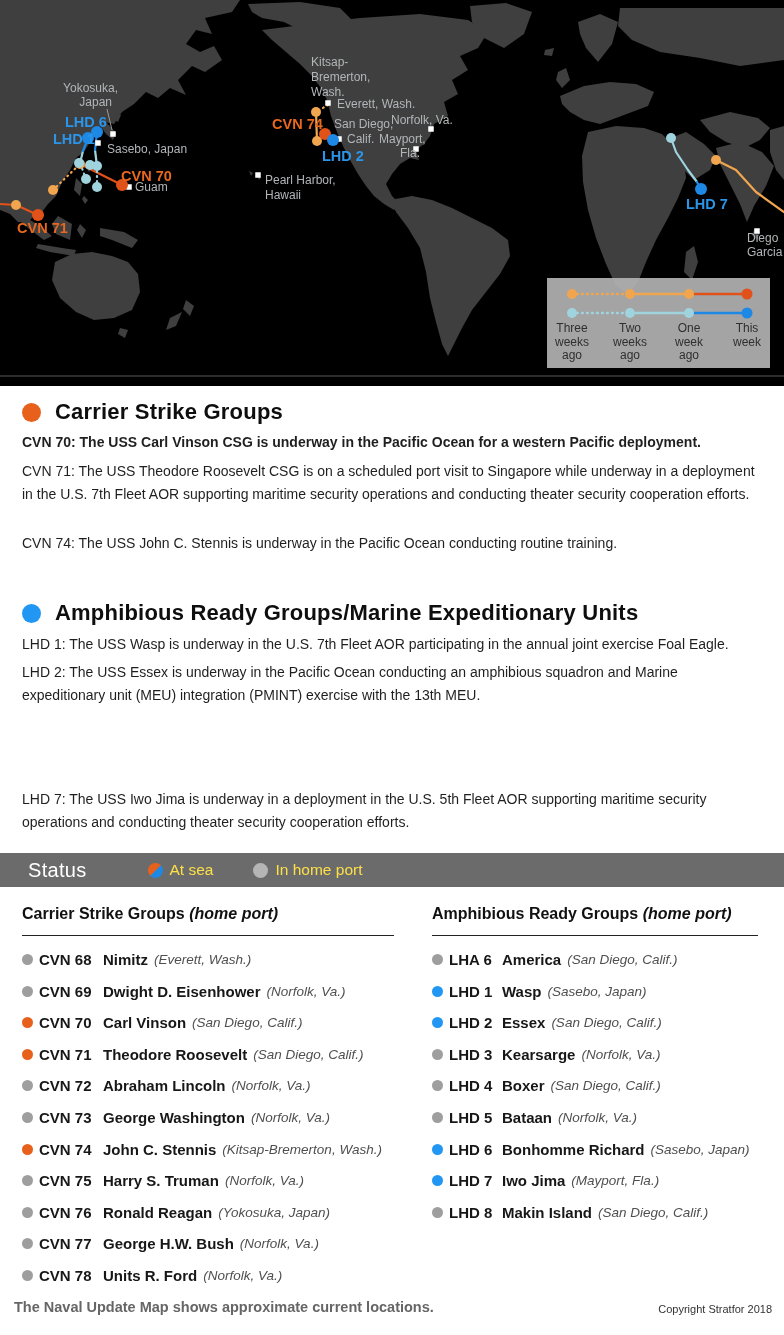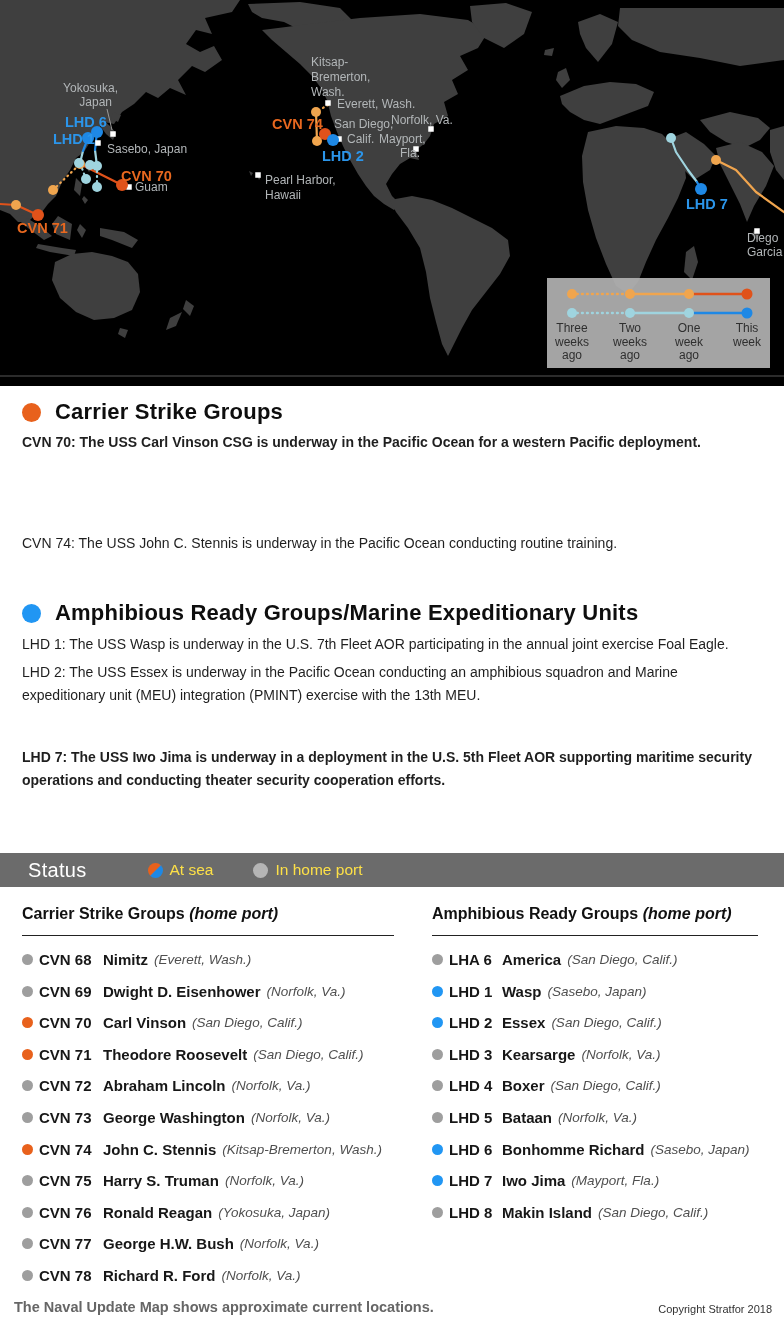--- a/index.html
+++ b/index.html
@@ -180,29 +180,30 @@
         <text x="747" y="332" fill="#2f2f2f" font-size="12" text-anchor="middle">This</text>
         <text x="747" y="345.5" fill="#2f2f2f" font-size="12" text-anchor="middle">week</text>
       </svg>
   </div>
 
   <div class="heading-row" style="top:399px;">
     <span class="h-dot" id="carrier-h-dot" style="background: rgb(232, 97, 28);"></span>
     <h2 class="h-title">Carrier Strike Groups</h2>
   </div>
   <p class="para" style="top:431px;font-weight:bold;">CVN 70: The USS Carl Vinson CSG is underway in the Pacific Ocean for a western Pacific deployment.</p>
+  <p class="para" style="top:460px;">CVN 71: The USS Theodore Roosevelt CSG is on a scheduled port visit to Singapore while underway in a deployment in the U.S. 7th Fleet AOR supporting maritime security operations and conducting theater security cooperation efforts.</p>
   <p class="para" style="top:532px;">CVN 74: The USS John C. Stennis is underway in the Pacific Ocean conducting routine training.</p>
 
   <div class="heading-row" style="top:600px;">
     <span class="h-dot" id="arg-h-dot" style="background: rgb(33, 150, 243);"></span>
     <h2 class="h-title">Amphibious Ready Groups/Marine Expeditionary Units</h2>
   </div>
   <p class="para" style="top:633px;">LHD 1: The USS Wasp is underway in the U.S. 7th Fleet AOR participating in the annual joint exercise Foal Eagle.</p>
   <p class="para" style="top:661px;">LHD 2: The USS Essex is underway in the Pacific Ocean conducting an amphibious squadron and Marine expeditionary unit (MEU) integration (PMINT) exercise with the 13th MEU.</p>
-  <p class="para" style="top:746px;font-weight:bold;">LHD 7: The USS Iwo Jima is underway in a deployment in the U.S. 5th Fleet AOR supporting maritime security operations and conducting theater security cooperation efforts.</p>
+  <p class="para" style="top:788px;">LHD 7: The USS Iwo Jima is underway in a deployment in the U.S. 5th Fleet AOR supporting maritime security operations and conducting theater security cooperation efforts.</p>
 
   <div class="status-bar" style="background: rgb(107, 107, 107);">
     <span class="status-title">Status</span>
     <span class="legend-dot split-dot"></span>
     <span class="status-label">At sea</span>
     <span class="legend-dot gray-dot"></span>
     <span class="status-label">In home port</span>
   </div>
 
   <div class="fleet-col left">
@@ -267,21 +268,21 @@
         </div>
         <div class="fleet-row">
           <span class="f-dot" style="background: rgb(158, 158, 158);"></span>
           <span class="f-code">CVN 77</span>
           <span class="f-name">George H.W. Bush</span>
           <span class="f-port">(Norfolk, Va.)</span>
         </div>
         <div class="fleet-row">
           <span class="f-dot" style="background: rgb(158, 158, 158);"></span>
           <span class="f-code">CVN 78</span>
-          <span class="f-name">Richard R. Ford</span>
+          <span class="f-name">Units R. Ford</span>
           <span class="f-port">(Norfolk, Va.)</span>
         </div>
       </div>
   </div>
 
   <div class="fleet-col right">
     <div class="list-header">
       <span>Amphibious Ready Groups</span>
       <i>(home port)</i>
     </div>

